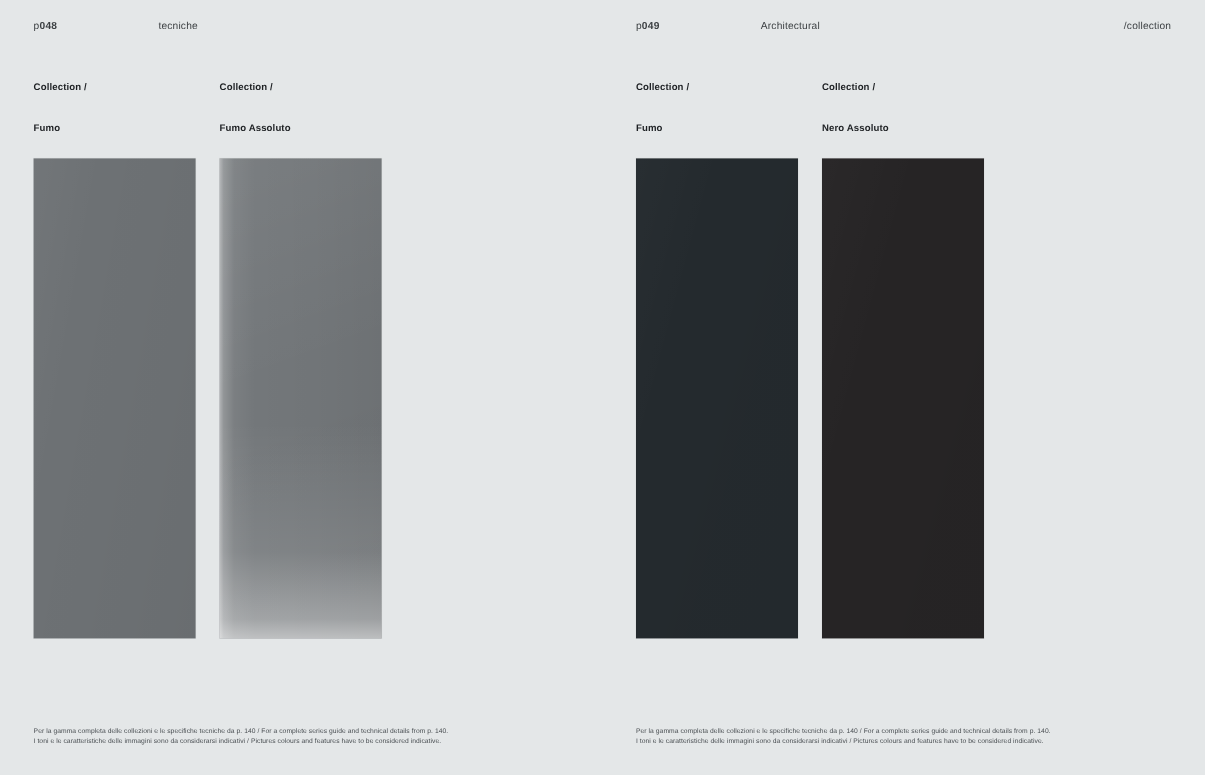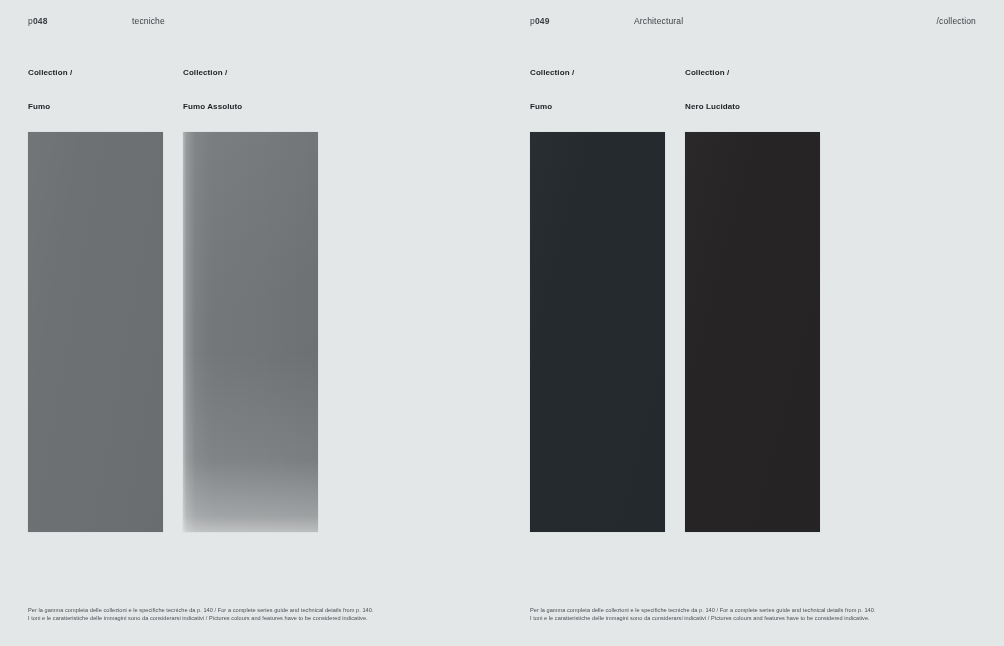--- a/index.html
+++ b/index.html
@@ -204,21 +204,21 @@
       <div class="swatch-caption">
         <span>Collection /</span>
         <span class="caption-line2">Fumo</span>
       </div>
       <div class="swatch-tile tile-nero"></div>
     </div>
 
     <div class="swatch-col c2">
       <div class="swatch-caption">
         <span>Collection /</span>
-        <span class="caption-line2">Nero Lucidato</span>
+        <span class="caption-line2">Nero Assoluto</span>
       </div>
       <div class="swatch-tile tile-nero-assoluto"></div>
     </div>
 
     <div class="page-footer">
       <span class="fline">Per la gamma completa delle collezioni e le specifiche tecniche da p. 140 / For a complete series guide and technical details from p. 140.</span>
       <span class="fline">I toni e le caratteristiche delle immagini sono da considerarsi indicativi / Pictures colours and features have to be considered indicative.</span>
     </div>
   </div>
 

